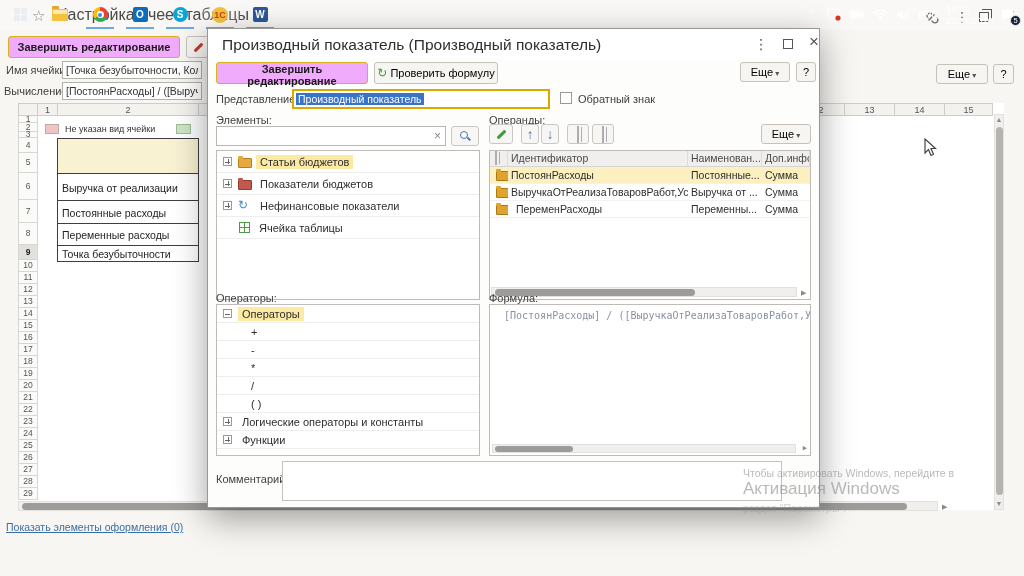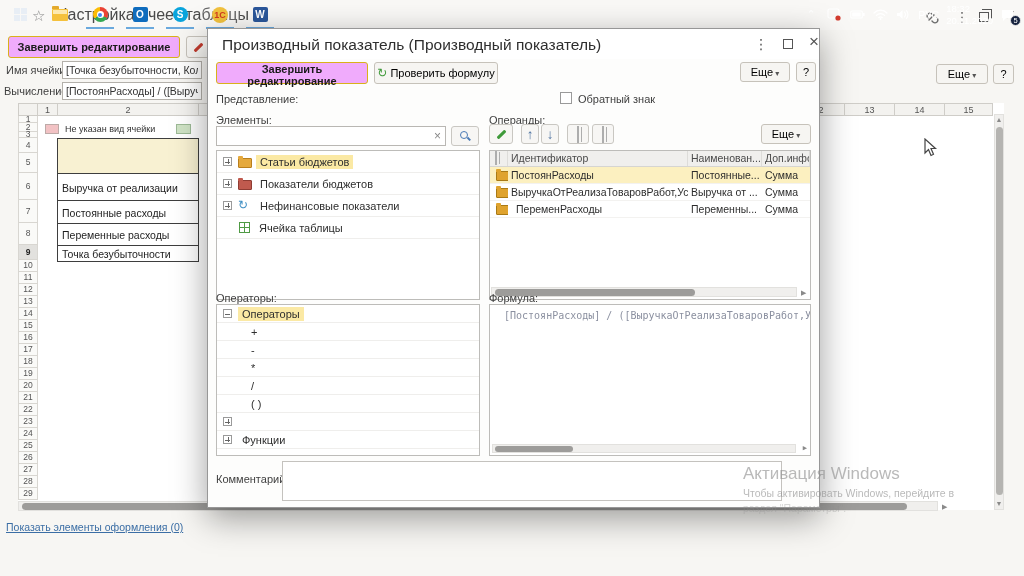--- a/index.html
+++ b/index.html
@@ -238,20 +238,23 @@
 
     <button class="abs btn btn-yellow" style="left:8px;top:33px;width:152px;height:22px;">Завершить редактирование</button>
     <button class="abs btn" style="left:166px;top:33px;width:124px;height:22px;">
       <span style="color:#3f9a3a;font-size:12px;">↻</span>
       <span>Проверить формулу</span>
     </button>
     <button class="abs btn caret" style="left:532px;top:33px;width:50px;height:20px;"><span>Еще</span></button>
     <button class="abs btn" style="left:588px;top:33px;width:20px;height:20px;">?</button>
 
     <span class="abs fld-label" style="left:8px;top:64px;">Представление:</span>
+    <div id="pres-input" class="abs" style="left:84px;top:60px;width:258px;height:20px;">
+      <span id="pres-value">Производный показатель</span>
+    </div>
     <span class="abs chk" style="left:352px;top:63px;"></span>
     <span class="abs fld-label" style="left:370px;top:64px;">Обратный знак</span>
 
     <span class="abs fld-label" style="left:8px;top:85px;">Элементы:</span>
     <div class="abs" style="left:8px;top:97px;width:230px;height:20px;border:1px solid #b9b7b3;background:#fff;">
       <span style="position:absolute;right:4px;top:2px;color:#888;font-size:12px;">×</span>
     </div>
     <button class="abs mini-btn" style="left:243px;top:97px;width:28px;height:20px;">
       <span class="search-icon" style="margin-top:3px;"></span>
     </button>
@@ -294,20 +297,21 @@
           <div class="tree-label">*</div>
         </div>
         <div class="tree-row" style="height: 18px; padding-left: 30px;">
           <div class="tree-label">/</div>
         </div>
         <div class="tree-row" style="height: 18px; padding-left: 30px;">
           <div class="tree-label">( )</div>
         </div>
         <div class="tree-row" style="height: 18px; padding-left: 6px;">
           <div class="expander plus"></div>
+          <div class="tree-label">Логические операторы и константы</div>
         </div>
         <div class="tree-row" style="height: 18px; padding-left: 6px;">
           <div class="expander plus"></div>
           <div class="tree-label">Функции</div>
         </div>
       </div>
 
     <span class="abs fld-label" style="left:8px;top:444px;">Комментарий:</span>
     <textarea id="comment-area" class="abs" style="left: 74px; top: 432px; width: 500px; height: 40px;"></textarea>
 
@@ -354,22 +358,22 @@
     <div id="formula-box" class="abs" style="left:281px;top:275px;width:322px;height:152px;">
       <div style="padding:5px 2px 0 14px;white-space:nowrap;overflow:hidden;">[ПостоянРасходы] /  ([ВыручкаОтРеализаТоваровРабот,Услуг</div>
       <div class="sb-track" style="position:absolute;left:2px;bottom:2px;width:304px;height:9px;">
         <div class="sb-thumb" style="position:absolute;left:2px;top:1px;height:6px;width:78px;"></div>
       </div>
       <span class="sb-arrow" style="position:absolute;right:3px;bottom:3px;">▶</span>
     </div>
   </div>
 
   <div id="watermark" class="abs" style="left:743px;top:464px;">
+    <div id="wm2">Чтобы активировать Windows, перейдите в</div>
     <div id="wm1">Активация Windows</div>
-    <div id="wm2">Чтобы активировать Windows, перейдите в</div>
     <div id="wm3" style="opacity:.55;">раздел "Параметры".</div>
   </div>
 
   <svg id="cursor" class="abs" style="left:924px;top:138px;" width="14" height="20" viewBox="0 0 14 20">
     <polygon points="1,1 1,15 4.5,11.5 7,17.5 9.5,16.3 7,10.5 11.5,10.5" fill="#fff" stroke="#444" stroke-width="1.2"></polygon>
   </svg>
 
   <div id="taskbar">
     <div id="tb-apps" style="display:flex;">
         <div class="tb-app">

